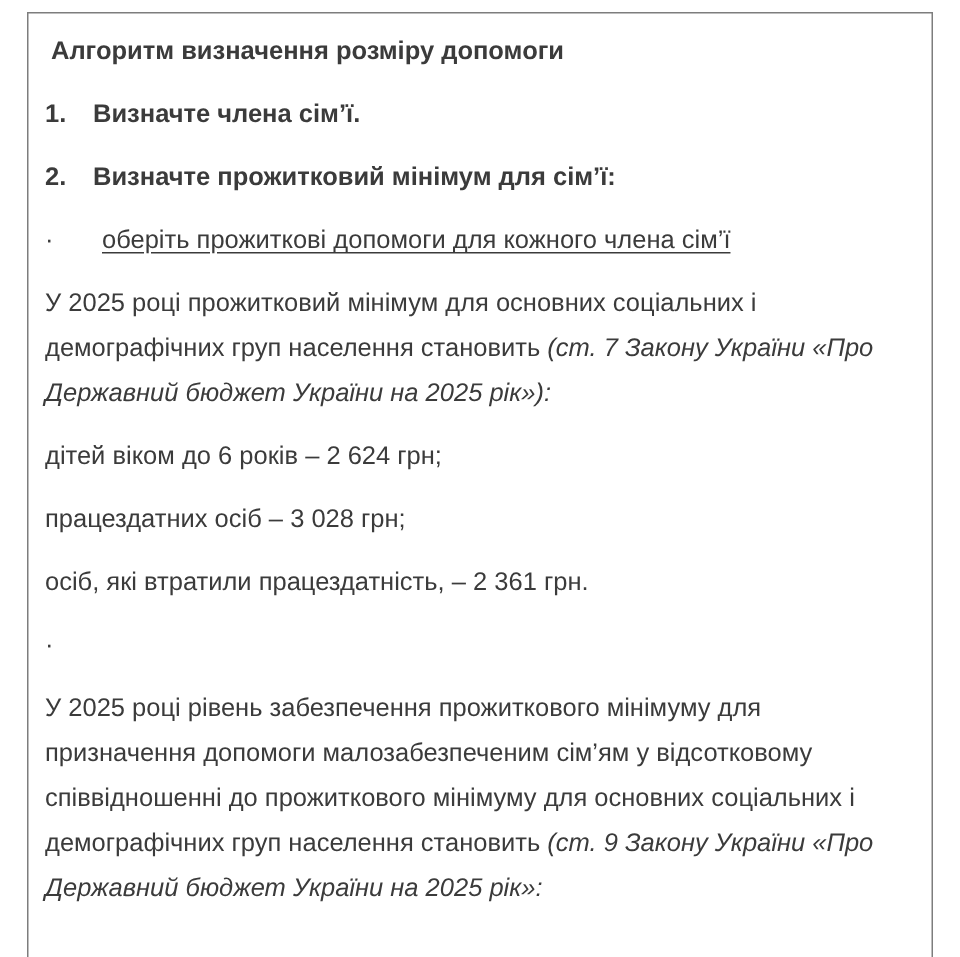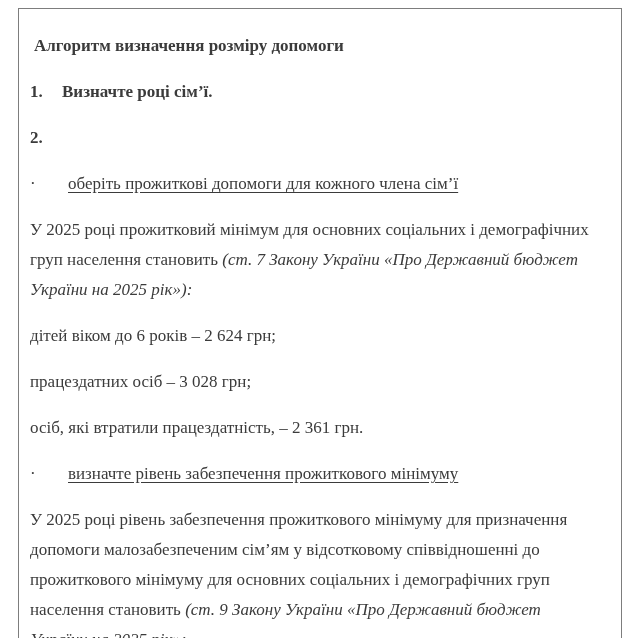--- a/index.html
+++ b/index.html
@@ -23,21 +23,21 @@
     left: 18px;
     top: 8px;
     width: 604px;
     height: 680px; 
     border: 1px solid var(--border);
     background: var(--page-bg);
     padding: 6px 28px 0 11px;
     font-size: 17px;
     line-height: 30px;
   }
-  .block { margin: 16px 0 12px 0; font-family: Liberation Serif, serif; }
+  .block { margin: 4px 0 12px 0; }
   .title {
     font-weight: bold;
     padding-left: 4px;
   }
   .row { display: flex; align-items: flex-start; }
   .step { font-weight: bold; }
   .step .num {
     width: 32px;
     flex: 0 0 32px;
   }
@@ -57,41 +57,41 @@
 </style>
 </head>
 <body>
 
 <div class="doc-box">
 
   <div class="block title">Алгоритм визначення розміру допомоги</div>
 
   <div class="block row step">
     <span class="num">1.</span>
-    <span>Визначте році сім’ї.</span>
+    <span>Визначте члена сім’ї.</span>
   </div>
 
   <div class="block row step">
     <span class="num">2.</span>
+    <span>Визначте прожитковий мінімум для сім’ї:</span>
   </div>
 
   <div class="block row bullet-row">
     <span class="marker">·</span>
     <a class="doc-link">оберіть прожиткові допомоги для кожного члена сім’ї</a>
   </div>
 
   <p class="block para"><span>У 2025 році прожитковий мінімум для основних соціальних і демографічних груп населення становить </span><span class="ref">(ст. 7 Закону України «Про Державний бюджет України на 2025 рік»):</span></p>
 
   <p class="block">дітей віком до 6 років – 2 624 грн;</p>
 
 
   <p class="block">працездатних осіб – 3 028 грн;</p>
 
   <p class="block">осіб, які втратили працездатність, – 2 361 грн.</p>
 
   <div class="block row bullet-row">
     <span class="marker">·</span>
-    <a class="doc-link">визначте рівень забезпечення прожиткового мінімуму</a>
   </div>
 
   <p class="block para"><span>У 2025 році рівень забезпечення прожиткового мінімуму для призначення допомоги малозабезпеченим сім’ям у відсотковому співвідношенні до прожиткового мінімуму для основних соціальних і демографічних груп населення становить </span><span class="ref">(ст. 9 Закону України «Про Державний бюджет України на 2025 рік»:</span></p>
 
 </div>
 
 </body></html>

